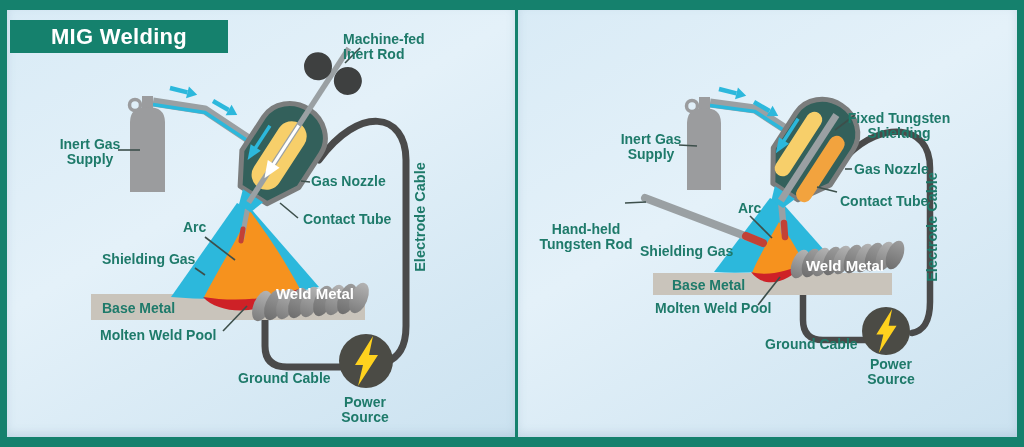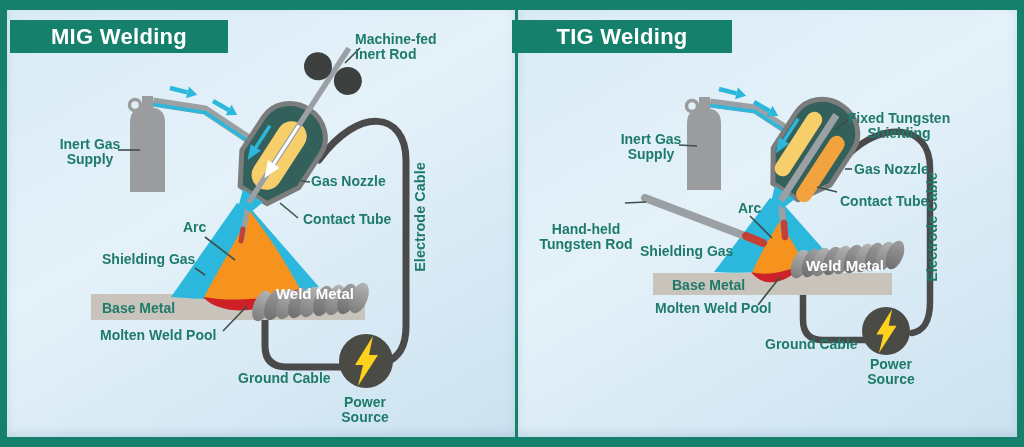--- a/index.html
+++ b/index.html
@@ -120,21 +120,21 @@
         <line x1="198" y1="227" x2="228" y2="250"></line>
         <line x1="188" y1="258" x2="198" y2="265"></line>
         <line x1="216" y1="321" x2="240" y2="296"></line>
       </g>
     </svg>
 
     <div class="banner mig">
       <span>MIG Welding</span>
     </div>
 
-    <div class="lbl" style="left:348px;top:22px;">
+    <div class="lbl" style="left:336px;top:22px;">
       <div>Machine-fed</div>
         <div>Inert Rod</div>
     </div>
     <div class="lbl c" style="left:83px;top:127px;">
       <div>Inert Gas</div>
         <div>Supply</div>
     </div>
     <div class="lbl" style="left:304px;top:164px;">Gas Nozzle</div>
     <div class="lbl" style="left:296px;top:202px;">Contact Tube</div>
     <div class="lbl" style="left:176px;top:210px;">Arc</div>
@@ -239,23 +239,20 @@
         <line x1="337" y1="105" x2="317" y2="120"></line>
         <line x1="161" y1="135" x2="179" y2="136"></line>
         <line x1="327" y1="159" x2="334" y2="159"></line>
         <line x1="319" y1="182" x2="299" y2="177"></line>
         <line x1="107" y1="193" x2="128" y2="192"></line>
         <line x1="232" y1="206" x2="254" y2="228"></line>
         <line x1="240" y1="295" x2="262" y2="267"></line>
       </g>
     </svg>
 
-    <div class="banner tig">
-      <span>TIG Welding</span>
-    </div>
 
     <div class="lbl c" style="left:381px;top:101px;">
       <div>Fixed Tungsten</div>
         <div>Shielding</div>
     </div>
     <div class="lbl c" style="left:133px;top:122px;">
       <div>Inert Gas</div>
         <div>Supply</div>
     </div>
     <div class="lbl" style="left:336px;top:152px;">Gas Nozzle</div>

